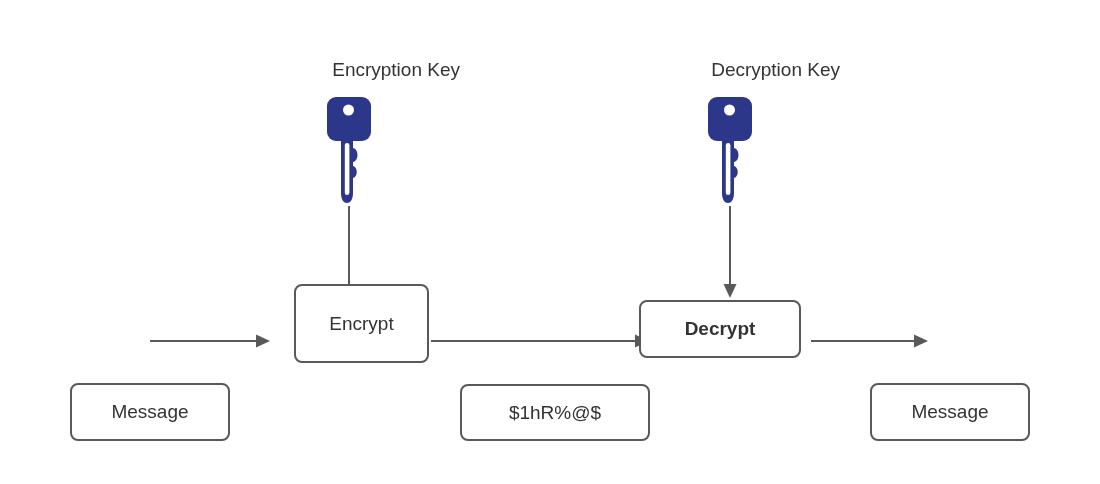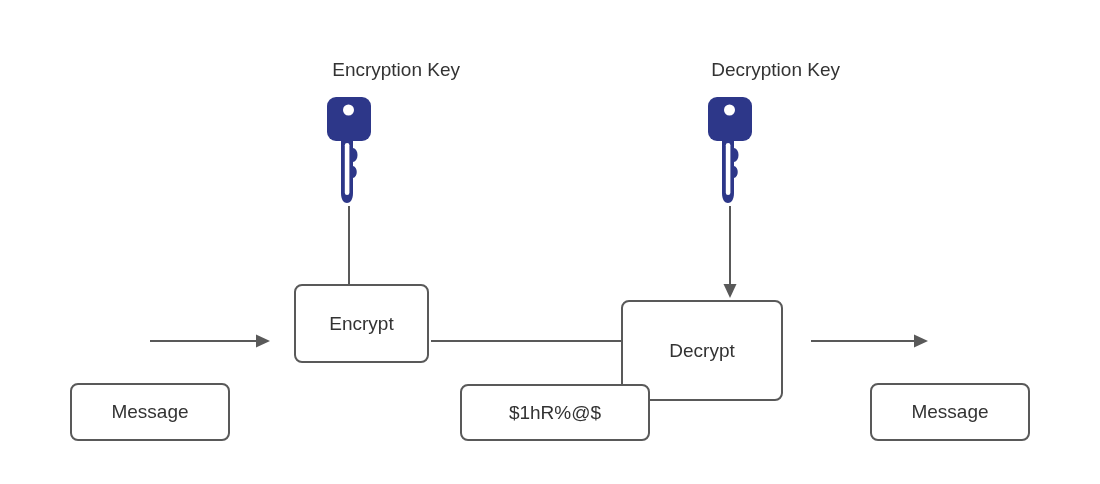--- a/index.html
+++ b/index.html
@@ -36,21 +36,21 @@
     border-radius: 8px;
     background: var(--background);
     display: flex;
     align-items: center;
     justify-content: center;
     font-size: 19px;
     color: var(--text);
     text-align: center;
   }
   .node.encrypt  { left: 269px; top: 284px; width: 135px; height: 79px; margin-left: 25px; }
-  .node.decrypt  { left: 621px; top: 300px; width: 162px; height: 101px; }
+  .node.decrypt  { left: 639px; top: 300px; width: 162px; height: 58px; font-weight: bold; }
   .node.msg-in   { left: 70px;  top: 383px; width: 160px; height: 58px; }
   .node.cipher   { left: 460px; top: 384px; width: 190px; height: 57px; }
   .node.msg-out  { left: 870px; top: 383px; width: 160px; height: 58px; }
   svg.overlay {
     position: absolute;
     left: 0; top: 0;
     width: 1100px;
     height: 484px;
     pointer-events: none;
   }

